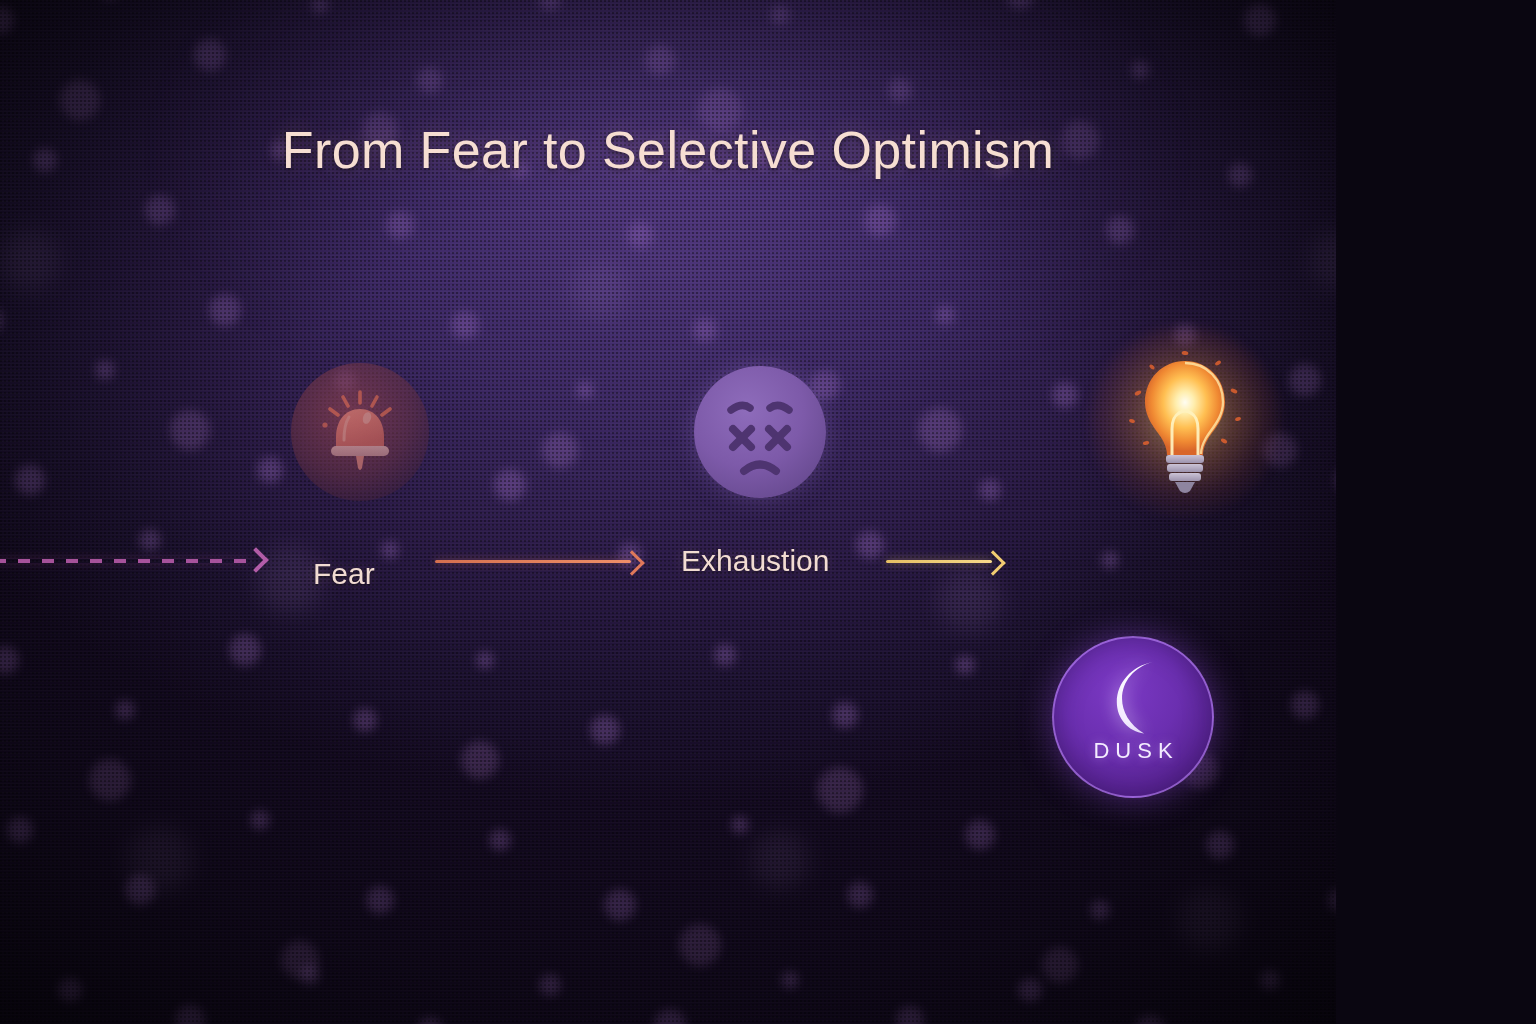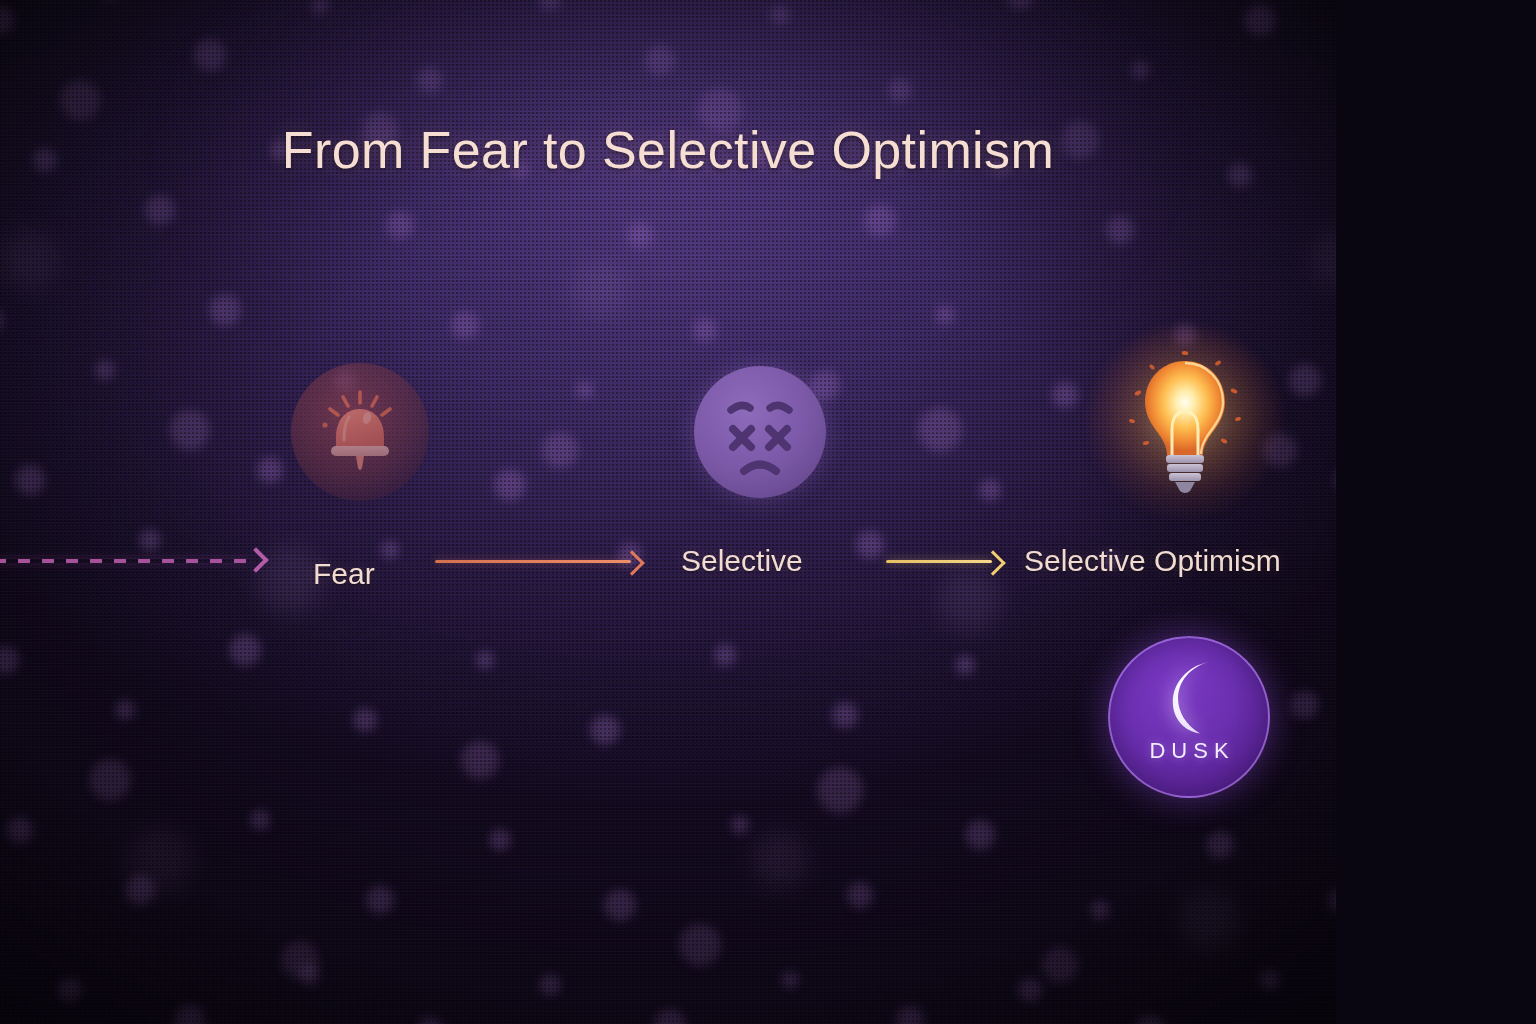--- a/index.html
+++ b/index.html
@@ -198,21 +198,21 @@
     border-radius: 50%;
     background: radial-gradient(circle at 50% 46%, rgba(255,214,130,0.55) 0%, rgba(255,160,70,0.26) 34%, rgba(220,100,50,0.10) 58%, rgba(200,80,40,0) 78%);
     filter: blur(6px);
   }
 
   svg { display: block; overflow: visible; }
 
   
   .dusk {
     position: absolute;
-    left: 1108px;
+    left: 1052px;
     top: 636px;
     width: 162px;
     height: 162px;
     border-radius: 50%;
     background: radial-gradient(circle at 42% 34%, #7b39c4 0%, #6b2fb0 42%, #56228f 76%, #4a1d7e 100%);
     border: 2px solid rgba(190,140,245,0.55);
     box-shadow: 0 0 34px rgba(150,80,230,0.45), inset 0 0 26px rgba(30,8,60,0.35);
     display: flex;
     flex-direction: column;
     align-items: center;
@@ -473,28 +473,27 @@
     <div class="dashed dashed-left"></div>
     <div class="dash-head"></div>
 
     <div class="rail-label lbl-fear">Fear</div>
 
     <div class="arrow arrow-1">
       <div class="shaft"></div>
       <div class="head"></div>
     </div>
 
-    <div class="rail-label lbl-exhaust">Selective</div>
+    <div class="rail-label lbl-exhaust">Exhaustion</div>
 
     <div class="arrow arrow-2">
       <div class="shaft"></div>
       <div class="head"></div>
     </div>
 
-    <div class="rail-label lbl-optimism">Selective Optimism</div>
 
     <div class="arrow arrow-3">
       <div class="shaft"></div>
       <div class="head"></div>
     </div>
 
     <div class="dashed dashed-right"></div>
   </div>
 
   <div class="dusk">

